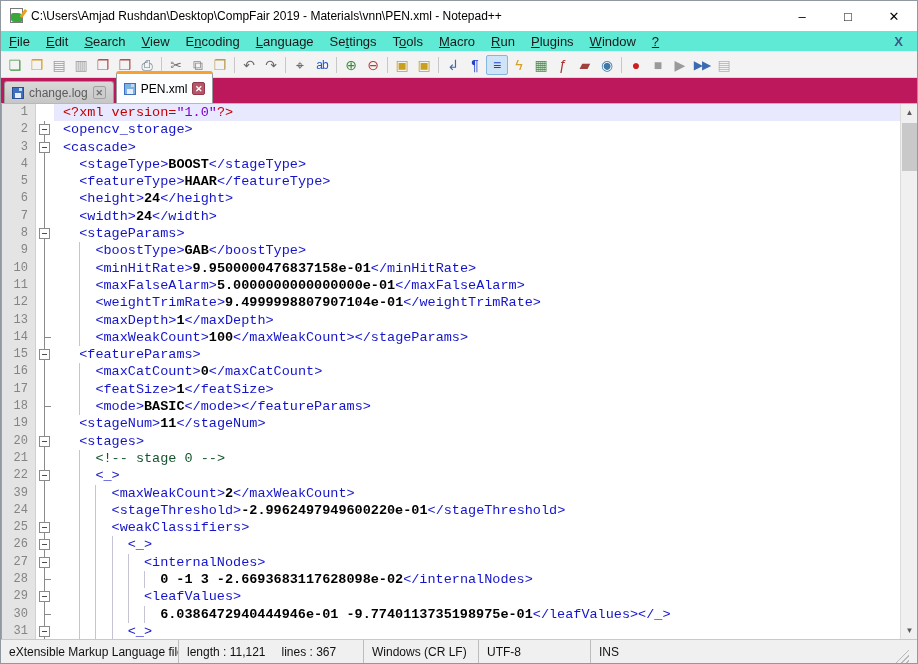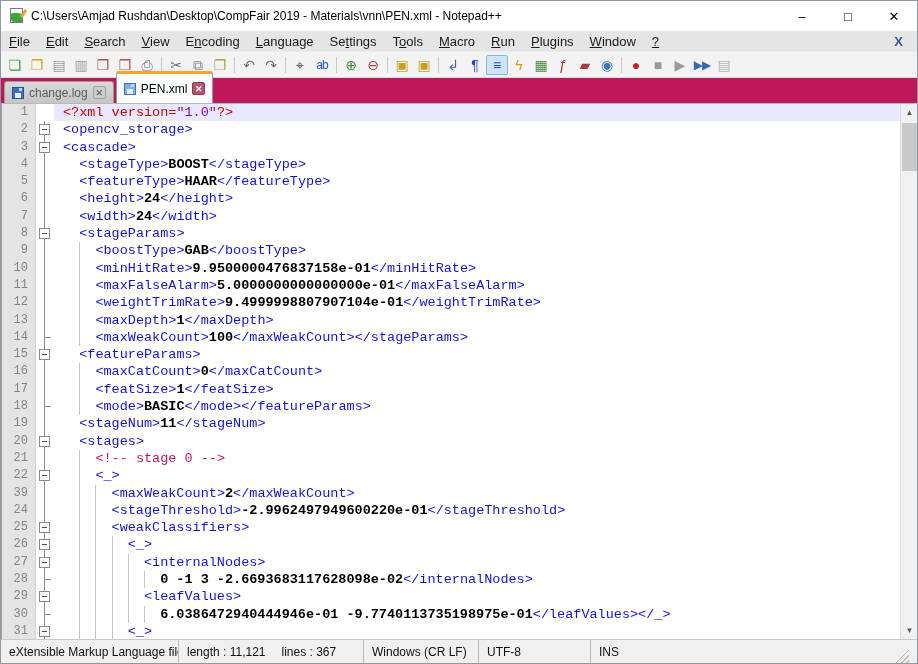--- a/index.html
+++ b/index.html
@@ -10,21 +10,21 @@
   .titlebar { height:30px; background:#fff; display:flex; align-items:center; flex:0 0 auto; }
   .app-icon { width:16px; height:16px; margin:0 6px 0 8px; position:relative; flex:0 0 auto; }
   .app-icon .page { position:absolute; left:1px; top:0; width:13px; height:15px; background:#fff; border:1px solid #7a7a7a; }
   .app-icon .chameleon { position:absolute; left:2px; top:5px; width:11px; height:9px; background:#39a83b; border-radius:2px 4px 1px 3px; }
   .app-icon .pencil { position:absolute; right:0; top:1px; width:3px; height:9px; background:#e8a020; transform:rotate(35deg); }
   .title-text { font-size:12px; color:#000; white-space:nowrap; overflow:hidden; }
   .win-controls { margin-left:auto; display:flex; height:100%; }
   .win-btn { width:46px; height:100%; display:flex; align-items:center; justify-content:center; font-size:13px; color:#000; cursor:default; }
 
   
-  .menubar { height:21px; background:#e5e5e5; display:flex; align-items:center; font-size:13px; border-bottom:1px solid #ececec; flex:0 0 auto; }
+  .menubar { height:21px; background:#5eead4; display:flex; align-items:center; font-size:13px; border-bottom:1px solid #ececec; flex:0 0 auto; }
   .menu-item { padding:2px 8px; color:#1a1a1a; white-space:nowrap; }
   .menu-item u { text-decoration:underline; }
   .mdi-close { margin-left:auto; margin-right:10px; color:#3d5a86; font-weight:bold; font-size:13px; padding:0 4px; }
 
   
   .toolbar { height:26px; background:#f3f3f3; border-bottom:1px solid #d9d9d9; display:flex; align-items:center; padding-left:3px; flex:0 0 auto; }
   .tb-icon { width:22px; height:20px; display:flex; align-items:center; justify-content:center; font-size:14px; line-height:1; border:1px solid transparent; border-radius:2px; }
   .tb-icon.small { font-size:12px; letter-spacing:-1px; }
   .tb-icon.active { background:#cfe4f7; border-color:#84b6e0; }
   .tb-sep { width:1px; height:16px; background:#c8c8c8; margin:0 3px; }
@@ -53,21 +53,21 @@
   .fold .fbox { position:absolute; left:3px; top:3px; width:11px; height:11px; background:#fff; border:1px solid #8a8a8a; z-index:2; }
   .fold .fbox::after { content:""; position:absolute; left:2px; top:4px; width:5px; height:1px; background:#4a4a4a; }
   .txt { flex:1 1 auto; line-height:17.3px; padding-left:9px; overflow:hidden; }
   .row.cur .txt { background:#e8e8ff; }
   .g { display:inline-block; width:2ch; height:17.3px; vertical-align:top; }
   .g.b { box-shadow:inset 1px 0 0 0 #c4c4d4; }
   .tok-tag { color:#1414cc; }
   .tok-b { color:#000000; font-weight:bold; }
   .tok-pi { color:#c80000; }
   .tok-val { color:#8000d0; }
-  .tok-com { color:#be185d; }
+  .tok-com { color:#14532d; }
 
   
   .vscroll { flex:0 0 17px; background:#f0f0f0; border-left:1px solid #dcdcdc; position:relative; }
   .sb-arrow { position:absolute; left:0; width:17px; height:17px; display:flex; align-items:center; justify-content:center; font-size:8px; color:#5a5a5a; }
   .sb-arrow.up { top:0; }
   .sb-arrow.down { bottom:0; }
   .sb-thumb { position:absolute; left:1px; width:15px; top:19px; height:48px; background:#c9c9c9; }
 
   
   .statusbar { height:24px; background:#f0f0f0; border-top:1px solid #c9c9c9; display:flex; align-items:stretch; font-size:12px; color:#111; flex:0 0 auto; }

